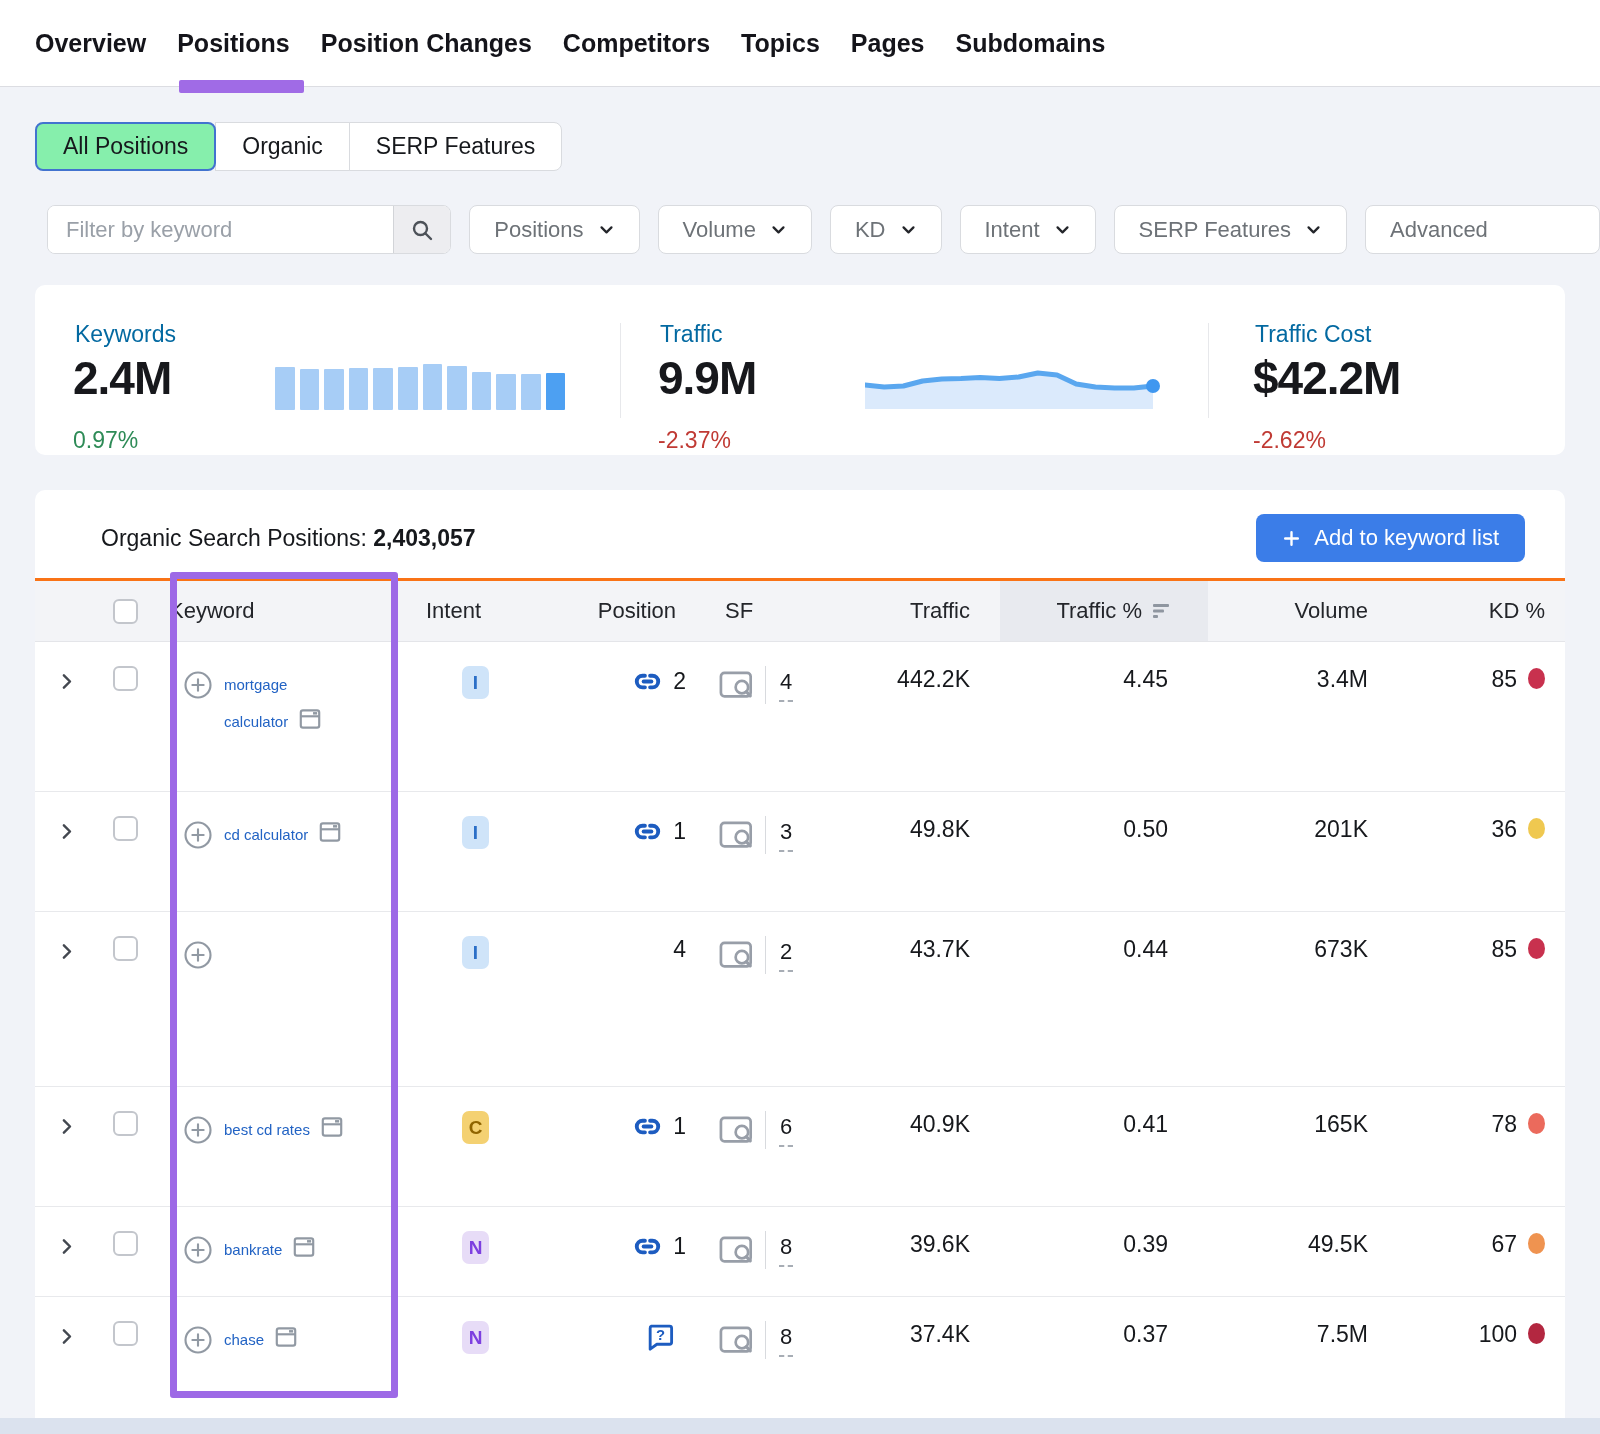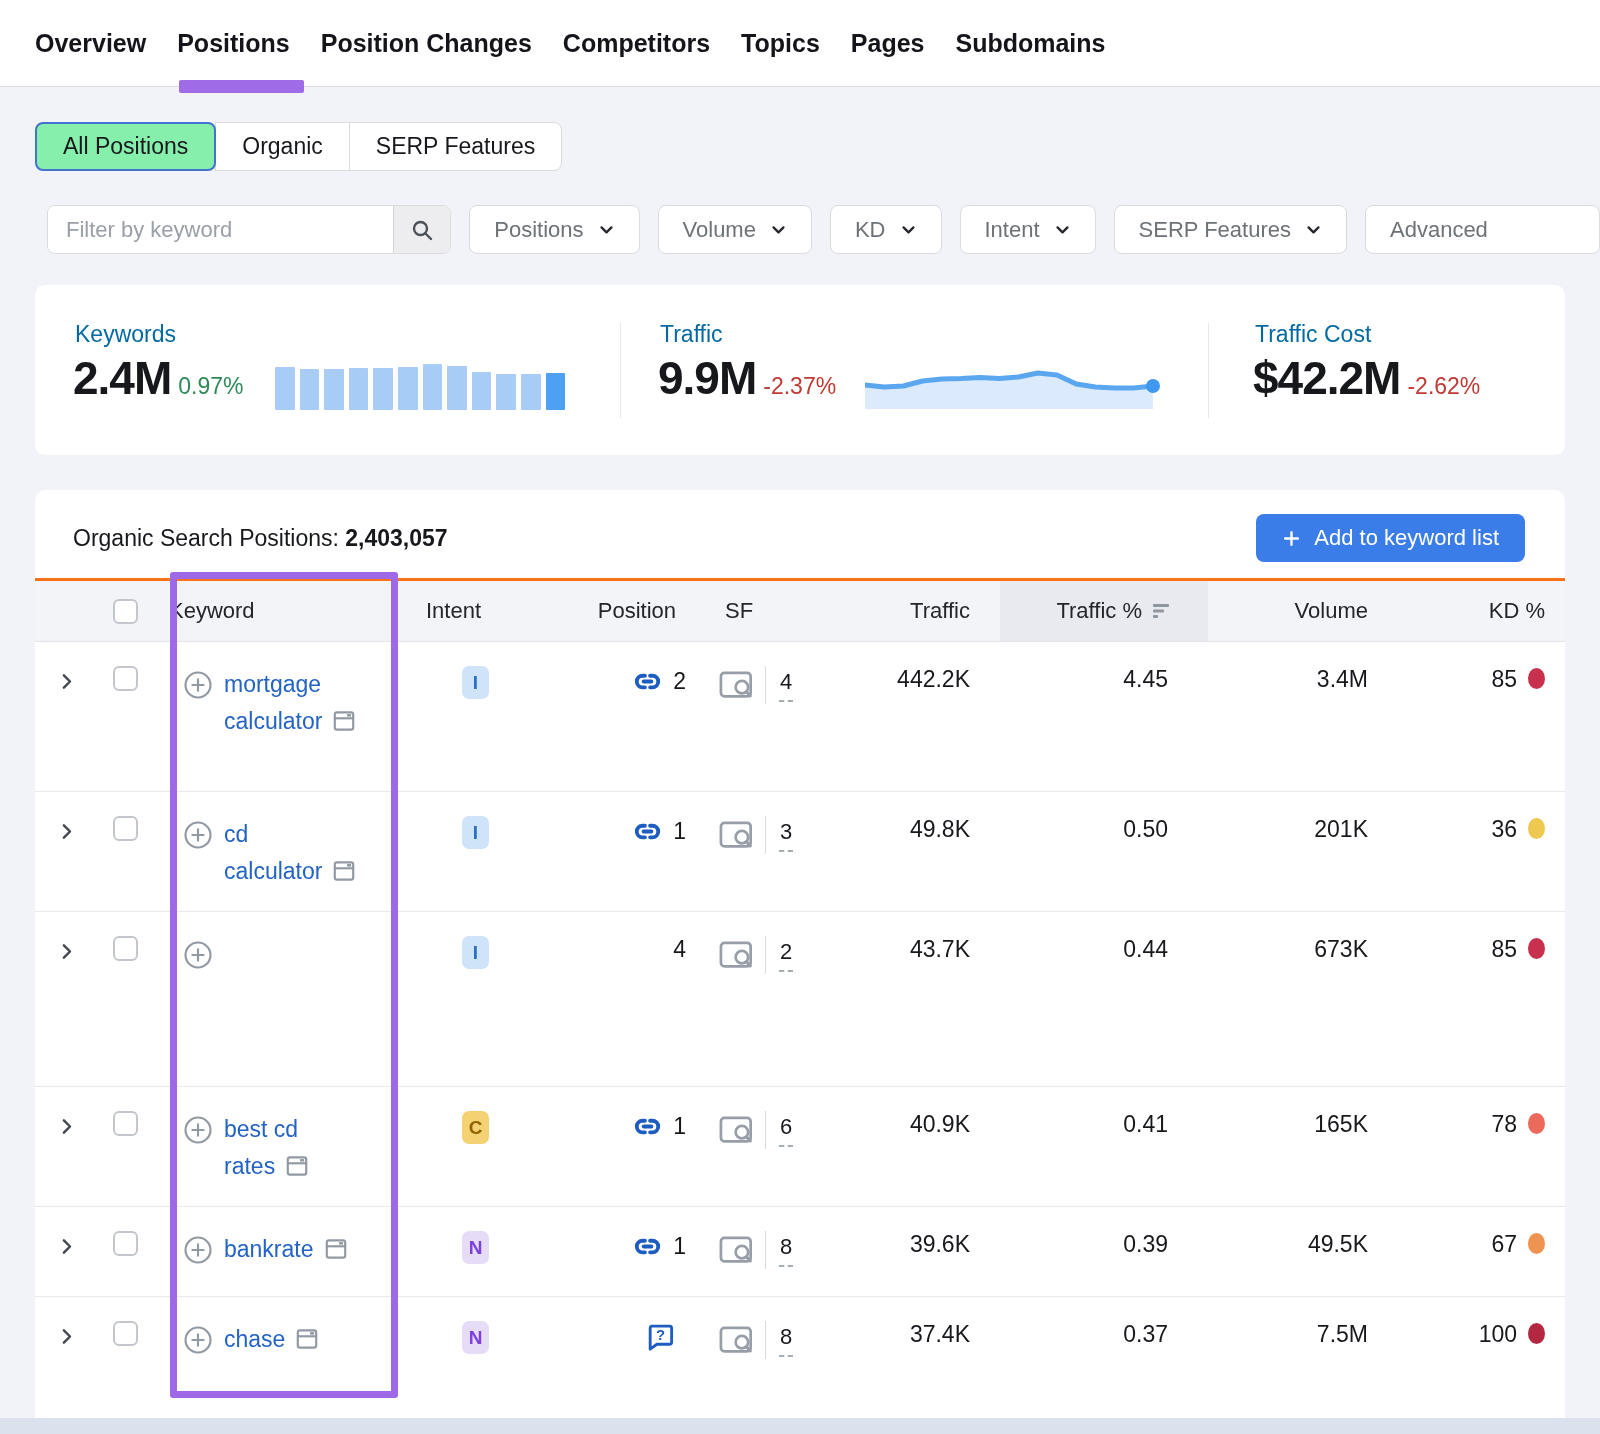--- a/index.html
+++ b/index.html
@@ -60,37 +60,38 @@
     font-size:22px; color:#6d7277; cursor:pointer; flex:0 0 auto;
   }
   .chip-advanced { width:235px; }
 
   
   .stats-card {
     position:absolute; top:285px; left:35px; width:1530px; height:170px;
     background:#fff; border-radius:10px;
   }
   .stat-label { position:absolute; font-size:23px; color:#0369a1; }
-  .stat-value-row { position:absolute; display:flex; align-items:baseline; gap:7px; }
+  .stat-value-row { position:absolute; display:flex; align-items:baseline; gap:26px;flex-direction:column; }
   .stat-value { font-size:46px; font-weight:800; letter-spacing:-1px; color:#17181c; line-height:1; }
   .stat-change { font-size:23px; }
   .v-divider { position:absolute; top:38px; height:95px; width:1px; background:#e7e8eb; }
   .bars-wrap { position:absolute; left:240px; top:77px; width:296px; height:48px;
     display:flex; align-items:flex-end; gap:5px; }
   .bars-wrap .bar { width:19.6px; border-radius:1px; }
   .spark-wrap { position:absolute; left:830px; top:74px; width:300px; height:52px; }
 
   
   .table-card {
     position:absolute; top:490px; left:35px; width:1530px; height:928px;
     background:#fff; border-radius:10px 10px 0 0; overflow:hidden;
   }
   .table-title-row {
     height:88px; display:flex; align-items:center; justify-content:space-between;
     padding:8px 40px 0 38px;
+    margin-left:28px;
   }
   .table-title { font-size:23px; color:#16181c; }
   .table-title b { font-weight:bold; }
   .add-btn {
     height:48px; padding:0 26px; border:none; border-radius:8px;
     color:#fff; font-size:22px; font-family:"Liberation Sans", sans-serif;
     display:flex; align-items:center; gap:13px; cursor:pointer;
   }
 
   .grid-cols {
@@ -123,21 +124,21 @@
 
   .cell-expand { display:flex; justify-content:center; padding-top:5px; cursor:pointer; }
   .checkbox {
     width:25px; height:25px; background:#fff; border:2px solid #c3c6cc;
     border-radius:6px; cursor:pointer;
   }
   .cell-check { display:flex; justify-content:center; }
 
   .cell-keyword { display:flex; gap:11px; padding-left:30px; }
   .kw-plus { flex:0 0 auto; margin-top:4px; cursor:pointer; }
-  .kw-link { font-size:23px; line-height:37px; max-width:122px; cursor:pointer; }
+  .kw-link { font-size:15px; line-height:37px; max-width:122px; cursor:pointer; }
   .nowrap { white-space:nowrap; }
   .kw-win { display:inline-block; margin-left:9px; vertical-align:-5px; cursor:pointer; }
 
   .intent-badge {
     margin-left:64px; width:27px; height:33px; border-radius:7px;
     display:flex; align-items:center; justify-content:center;
     font-size:19px; font-weight:bold;
   }
   .cell-position { display:flex; justify-content:flex-end; align-items:center;
     gap:10px; padding-right:2px; align-self:start; }

